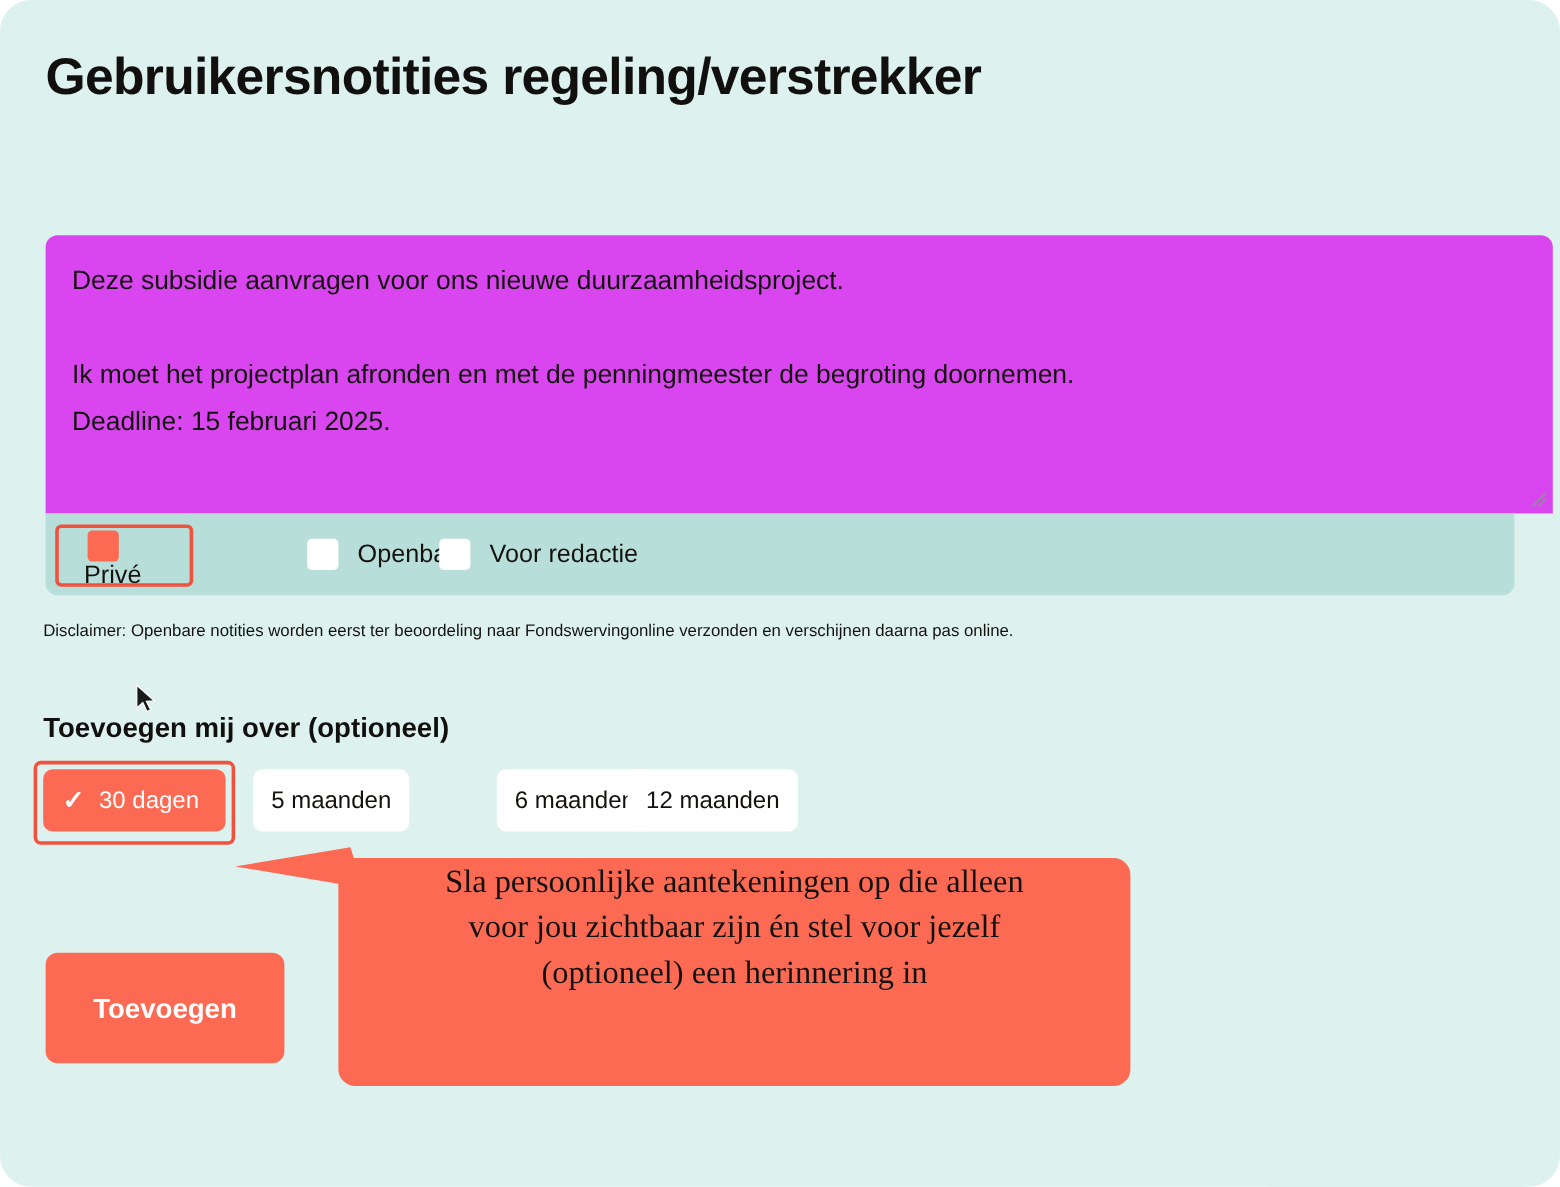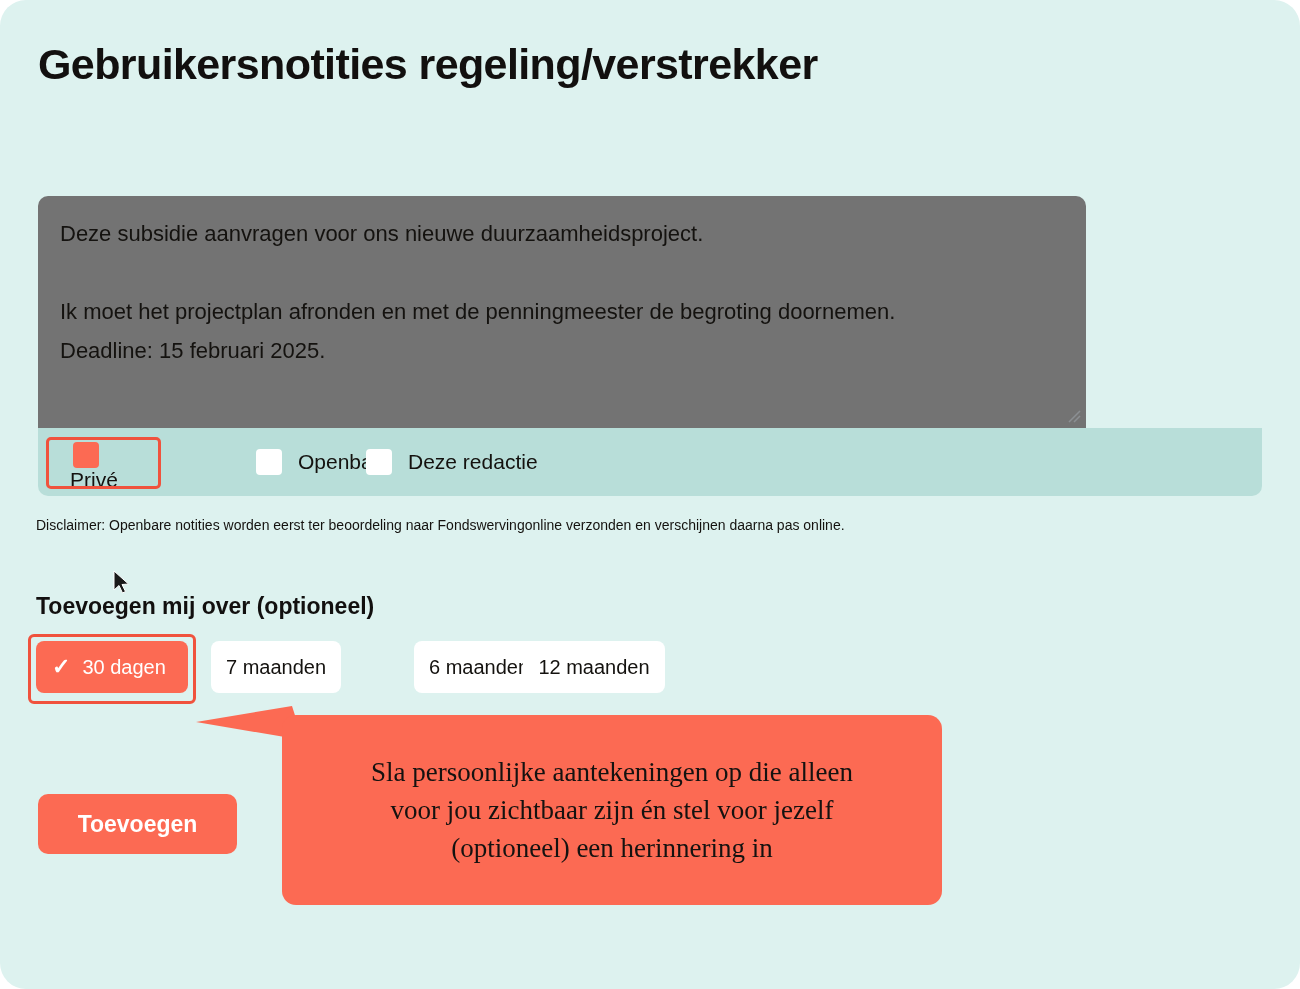--- a/index.html
+++ b/index.html
@@ -44,23 +44,23 @@
     font-size: 23px;
     color: #14120f;
     white-space: nowrap;
   }
 
   
   .note-box {
     position: absolute;
     left: 38px;
     top: 196px;
-    width: 1048px;
+    width: 1256px;
     height: 232px;
-    background: #737373;
+    background: #d946ef;
     border-radius: 10px 10px 0 0;
     box-sizing: border-box;
   }
   .note-text {
     position: absolute;
     left: 22px;
     top: 18px;
     right: 22px;
     font-size: 22px;
     line-height: 39px;
@@ -188,21 +188,21 @@
     margin-right: 12px;
     line-height: 1;
   }
 
   
   .submit-btn {
     position: absolute;
     left: 38px;
     top: 794px;
     width: 199px;
-    height: 60px;
+    height: 92px;
     background: #fc6a53;
     border: none;
     border-radius: 10px;
     color: #ffffff;
     font-size: 23px;
     font-weight: bold;
     font-family: "Liberation Sans", sans-serif;
     cursor: pointer;
   }
 
@@ -210,21 +210,20 @@
   .callout {
     position: absolute;
     left: 282px;
     top: 715px;
     width: 660px;
     height: 190px;
     background: #fc6a53;
     border-radius: 14px;
     box-sizing: border-box;
     display: flex;
-    align-items: center;
     justify-content: center;
   }
   .callout-text {
     font-family: "Liberation Serif", serif;
     font-size: 27px;
     line-height: 38px;
     color: #141210;
     text-align: center;
     white-space: pre-line;
     padding: 0 26px;
@@ -273,37 +272,37 @@
       <span class="vis-label">Privé</span>
     </div>
 
     <div class="vis-opt o2">
       <div class="cb"></div>
       <span class="vis-label">Openbaar</span>
     </div>
 
     <div class="vis-opt o3">
       <div class="cb"></div>
-      <span class="vis-label">Deze redactie</span>
+      <span class="vis-label">Voor redactie</span>
     </div>
   </div>
 
   <div class="hl hl-prive"></div>
 
   <div class="disclaimer">Disclaimer: Openbare notities worden eerst ter beoordeling naar Fondswervingonline verzonden en verschijnen daarna pas online.</div>
 
   <div class="reminder-title">Toevoegen mij over (optioneel)</div>
 
   <div class="chip sel">
     <span class="check-glyph">✓</span>
     <span>30 dagen</span>
   </div>
 
   <div class="chip c2">
-    <span>7 maanden</span>
+    <span>5 maanden</span>
   </div>
 
   <div class="chip c3">
     <span>6 maanden</span>
   </div>
 
   <div class="chip c4">
     <span>12 maanden</span>
   </div>
 

